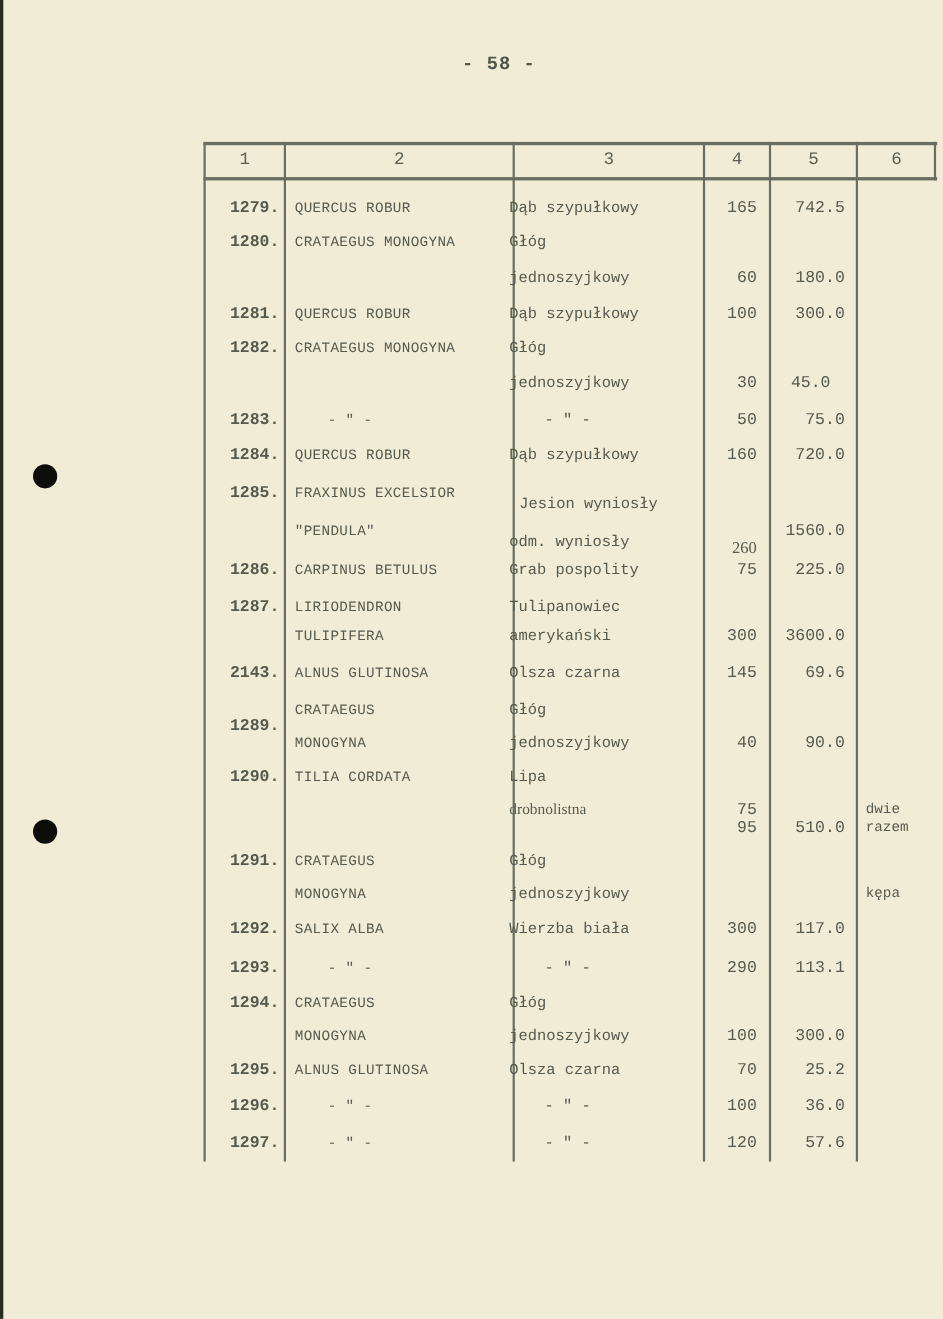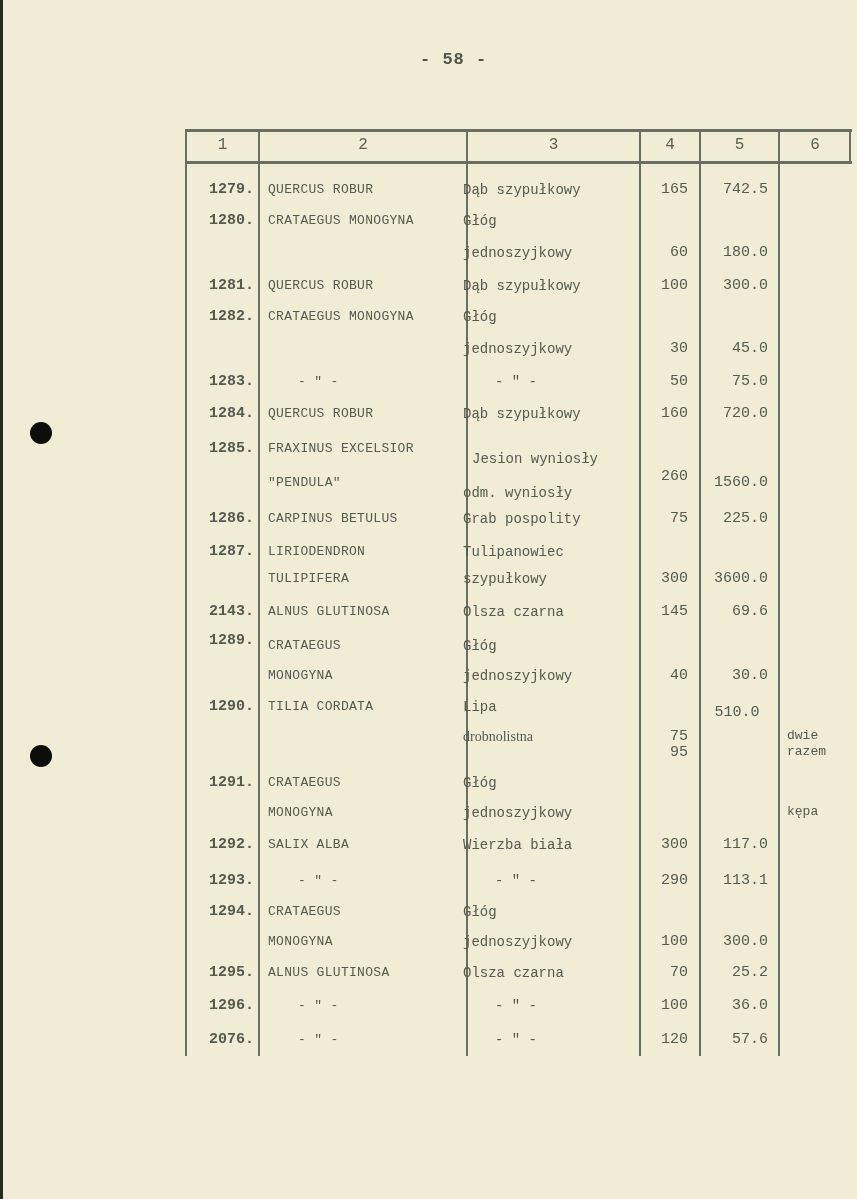--- a/index.html
+++ b/index.html
@@ -70,69 +70,69 @@
       <div class="cell c1" style="top: 277px;">1281.</div>
       <div class="cell c2" style="top: 277px;">QUERCUS  ROBUR</div>
       <div class="cell c3" style="top: 277px;">Dąb szypułkowy</div>
       <div class="cell c4" style="top: 277px;">100</div>
       <div class="cell c5" style="top: 277px;">300.0</div>
       <div class="cell c1" style="top: 308px;">1282.</div>
       <div class="cell c2" style="top: 308px;">CRATAEGUS  MONOGYNA</div>
       <div class="cell c3" style="top: 308px;">Głóg</div>
       <div class="cell c3" style="top: 340px;">jednoszyjkowy</div>
       <div class="cell c4" style="top: 340px;">30</div>
-      <div class="cell c5" style="top: 340px;">45.0</div>
+      <div class="cell c5" style="top: 340px; text-align: center;">45.0</div>
       <div class="cell c1" style="top: 373px;">1283.</div>
       <div class="cell c2" style="top: 373px; left: 298px;">- " -</div>
       <div class="cell c3" style="top: 373px; left: 495px;">- " -</div>
       <div class="cell c4" style="top: 373px;">50</div>
       <div class="cell c5" style="top: 373px;">75.0</div>
       <div class="cell c1" style="top: 405px;">1284.</div>
       <div class="cell c2" style="top: 405px;">QUERCUS  ROBUR</div>
       <div class="cell c3" style="top: 405px;">Dąb szypułkowy</div>
       <div class="cell c4" style="top: 405px;">160</div>
       <div class="cell c5" style="top: 405px;">720.0</div>
       <div class="cell c1" style="top: 440px;">1285.</div>
       <div class="cell c2" style="top: 440px;">FRAXINUS  EXCELSIOR</div>
       <div class="cell c2" style="top: 474px;">"PENDULA"</div>
       <div class="cell c3" style="top: 450px; left: 472px;">Jesion wyniosły</div>
       <div class="cell c3" style="top: 484px;">odm. wyniosły</div>
-      <div class="cell c4" style="top: 468px;">260</div>
+      <div class="cell c4" style="top: 490px; font-family: Liberation Serif, serif;">260</div>
       <div class="cell c5" style="top: 474px;">1560.0</div>
       <div class="cell c1" style="top: 510px;">1286.</div>
       <div class="cell c2" style="top: 510px;">CARPINUS  BETULUS</div>
       <div class="cell c3" style="top: 510px;">Grab pospolity</div>
       <div class="cell c4" style="top: 510px;">75</div>
       <div class="cell c5" style="top: 510px;">225.0</div>
       <div class="cell c1" style="top: 543px;">1287.</div>
       <div class="cell c2" style="top: 543px;">LIRIODENDRON</div>
       <div class="cell c2" style="top: 570px; text-align: right;">TULIPIFERA</div>
       <div class="cell c3" style="top: 543px;">Tulipanowiec</div>
-      <div class="cell c3" style="top: 570px;">szypułkowy</div>
+      <div class="cell c3" style="top: 570px;">amerykański</div>
       <div class="cell c4" style="top: 570px;">300</div>
       <div class="cell c5" style="top: 570px;">3600.0</div>
       <div class="cell c1" style="top: 603px;">2143.</div>
       <div class="cell c2" style="top: 603px;">ALNUS  GLUTINOSA</div>
       <div class="cell c3" style="top: 603px;">Olsza czarna</div>
       <div class="cell c4" style="top: 603px;">145</div>
       <div class="cell c5" style="top: 603px;">69.6</div>
-      <div class="cell c1" style="top: 632px;">1289.</div>
+      <div class="cell c1" style="top: 652px;">1289.</div>
       <div class="cell c2" style="top: 637px;">CRATAEGUS</div>
       <div class="cell c2" style="top: 667px;">MONOGYNA</div>
       <div class="cell c3" style="top: 637px;">Głóg</div>
       <div class="cell c3" style="top: 667px;">jednoszyjkowy</div>
       <div class="cell c4" style="top: 667px;">40</div>
-      <div class="cell c5" style="top: 667px;">30.0</div>
+      <div class="cell c5" style="top: 667px;">90.0</div>
       <div class="cell c1" style="top: 698px;">1290.</div>
       <div class="cell c2" style="top: 698px;">TILIA  CORDATA</div>
       <div class="cell c3" style="top: 698px;">Lipa</div>
       <div class="cell c3" style="top: 728px; font-family: Liberation Serif, serif;">drobnolistna</div>
       <div class="cell c4" style="top: 728px;">75</div>
       <div class="cell c4" style="top: 744px;">95</div>
-      <div class="cell c5" style="top: 704px; text-align: center;">510.0</div>
+      <div class="cell c5" style="top: 744px;">510.0</div>
       <div class="cell c6" style="top: 728px;">dwie</div>
       <div class="cell c6" style="top: 744px;">razem</div>
       <div class="cell c1" style="top: 774px;">1291.</div>
       <div class="cell c2" style="top: 774px;">CRATAEGUS</div>
       <div class="cell c2" style="top: 804px;">MONOGYNA</div>
       <div class="cell c3" style="top: 774px;">Głóg</div>
       <div class="cell c3" style="top: 804px;">jednoszyjkowy</div>
       <div class="cell c6" style="top: 804px;">kępa</div>
       <div class="cell c1" style="top: 836px;">1292.</div>
       <div class="cell c2" style="top: 836px;">SALIX  ALBA</div>
@@ -154,19 +154,19 @@
       <div class="cell c1" style="top: 964px;">1295.</div>
       <div class="cell c2" style="top: 964px;">ALNUS  GLUTINOSA</div>
       <div class="cell c3" style="top: 964px;">Olsza czarna</div>
       <div class="cell c4" style="top: 964px;">70</div>
       <div class="cell c5" style="top: 964px;">25.2</div>
       <div class="cell c1" style="top: 997px;">1296.</div>
       <div class="cell c2" style="top: 997px; left: 298px;">- " -</div>
       <div class="cell c3" style="top: 997px; left: 495px;">- " -</div>
       <div class="cell c4" style="top: 997px;">100</div>
       <div class="cell c5" style="top: 997px;">36.0</div>
-      <div class="cell c1" style="top: 1031px;">2076.</div>
+      <div class="cell c1" style="top: 1031px;">1297.</div>
       <div class="cell c2" style="top: 1031px; left: 298px;">- " -</div>
       <div class="cell c3" style="top: 1031px; left: 495px;">- " -</div>
       <div class="cell c4" style="top: 1031px;">120</div>
       <div class="cell c5" style="top: 1031px;">57.6</div>
     </div>
 </div>
 
 </body></html>

